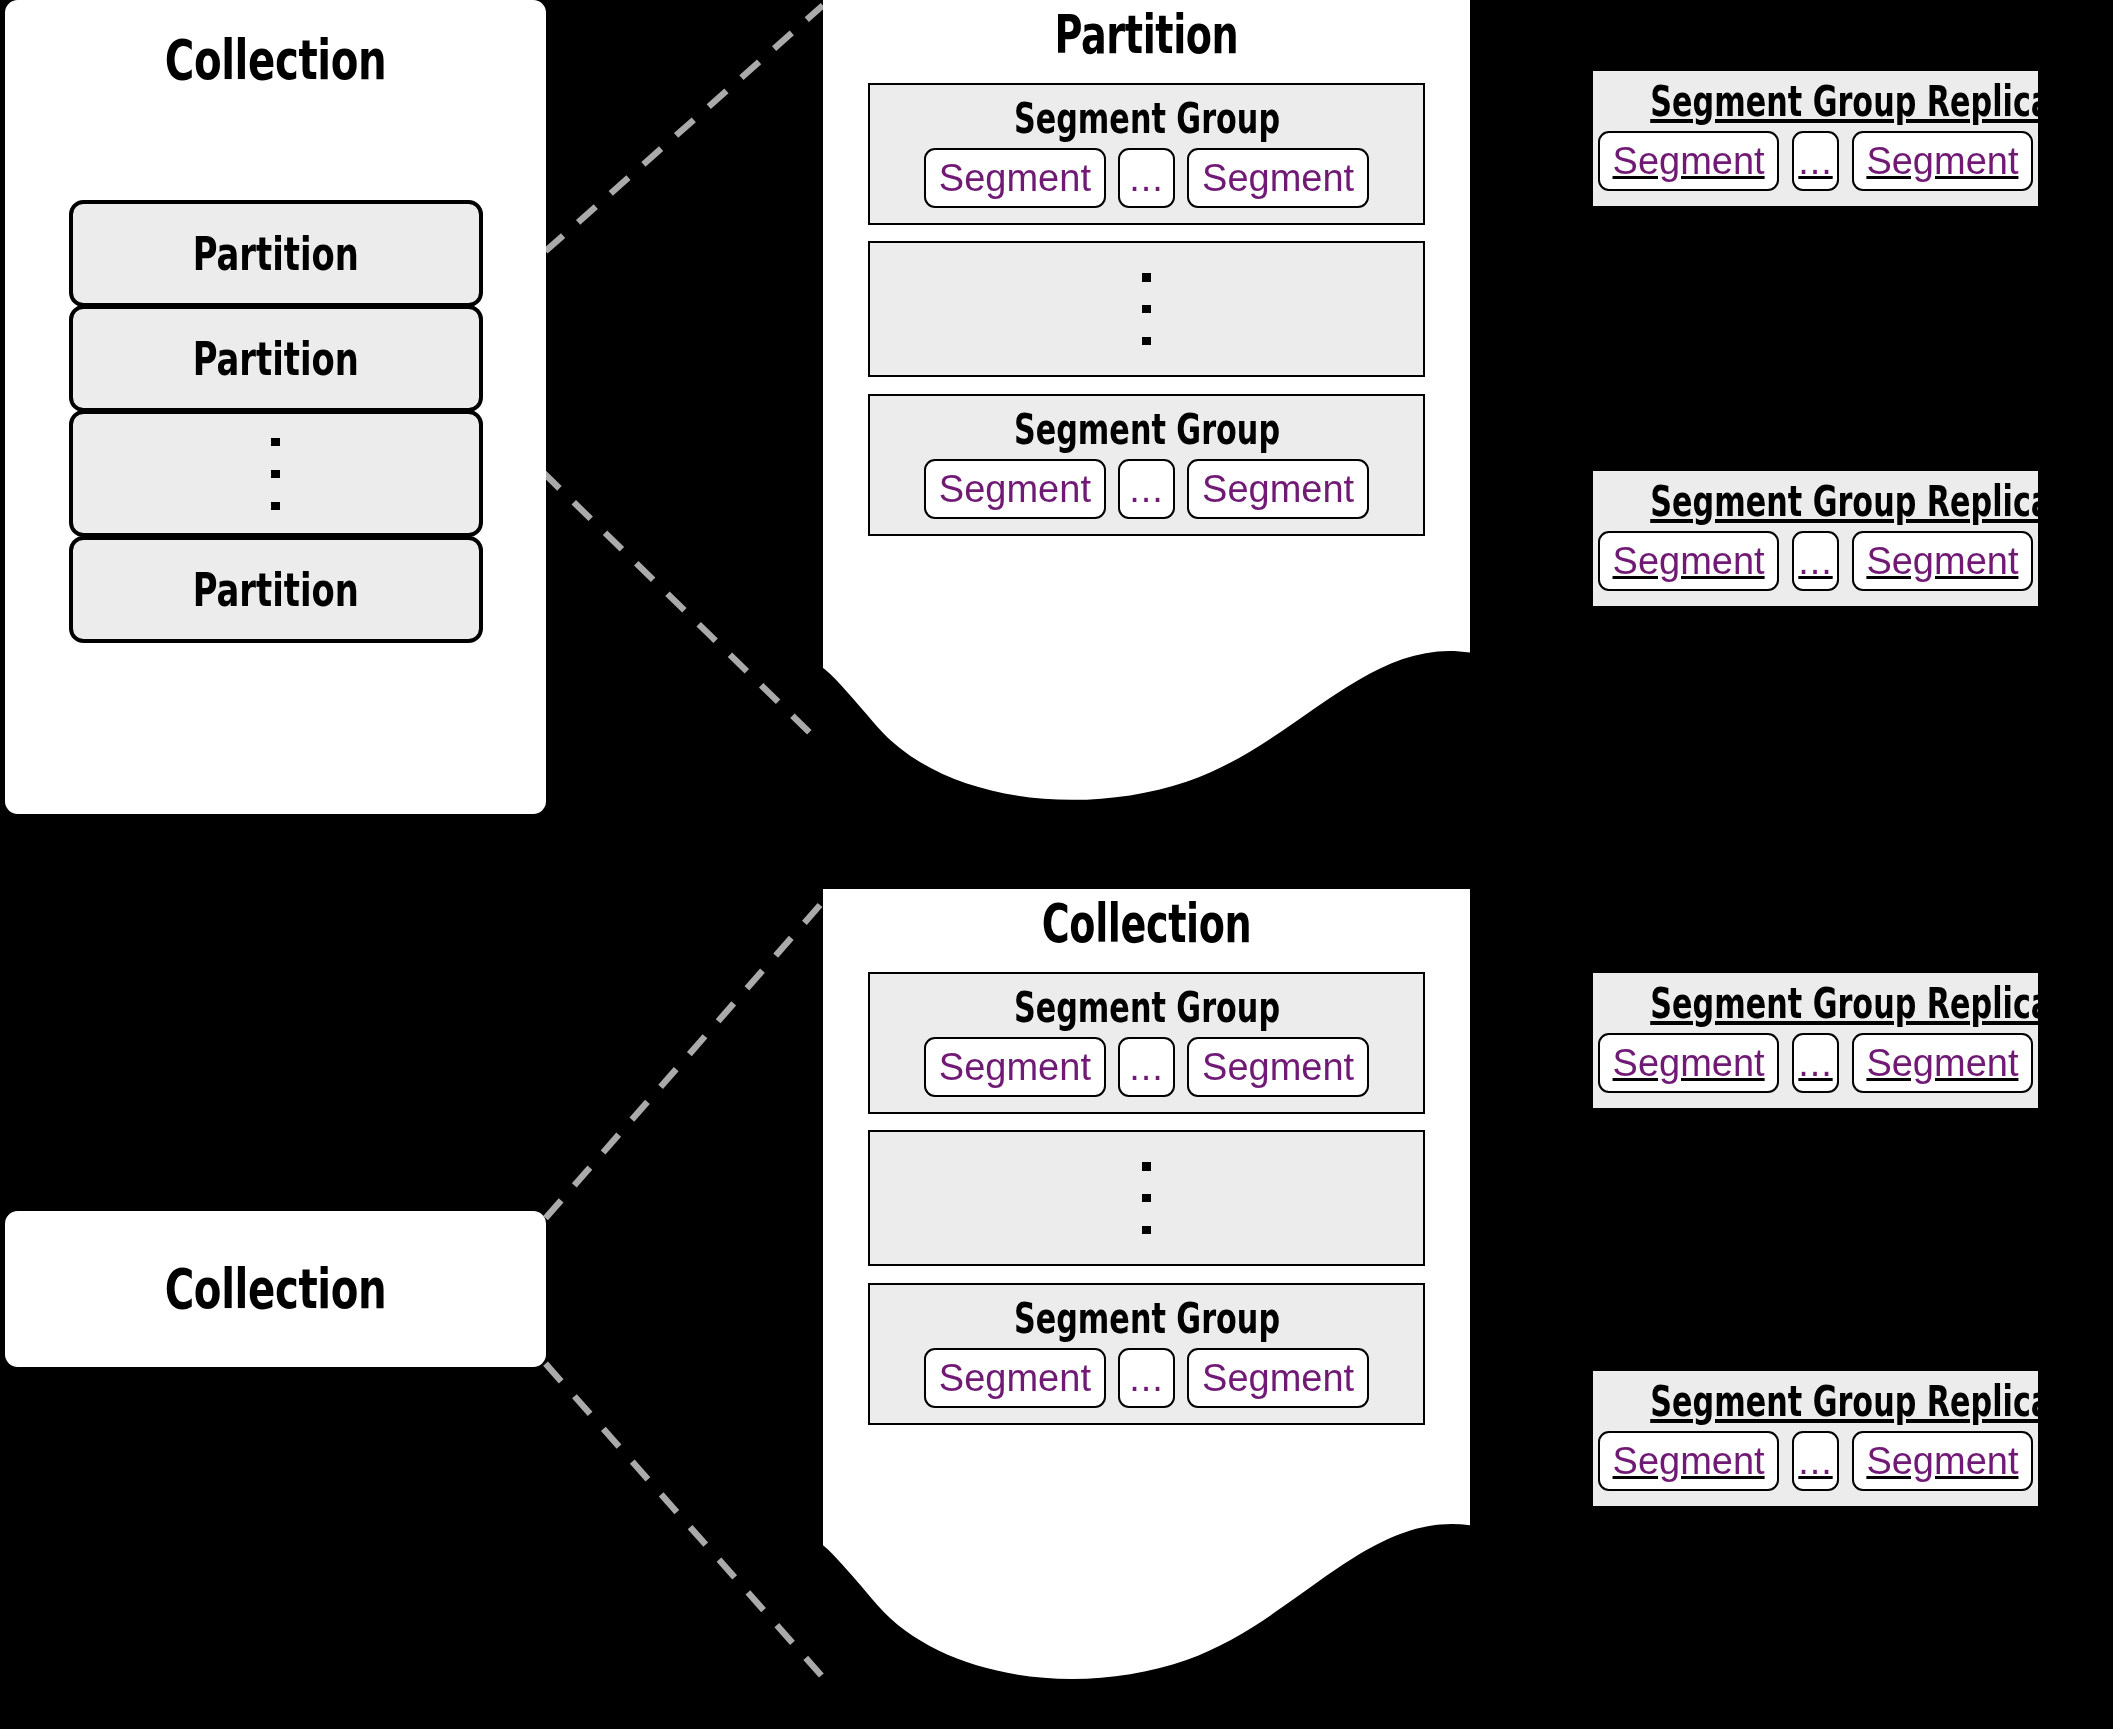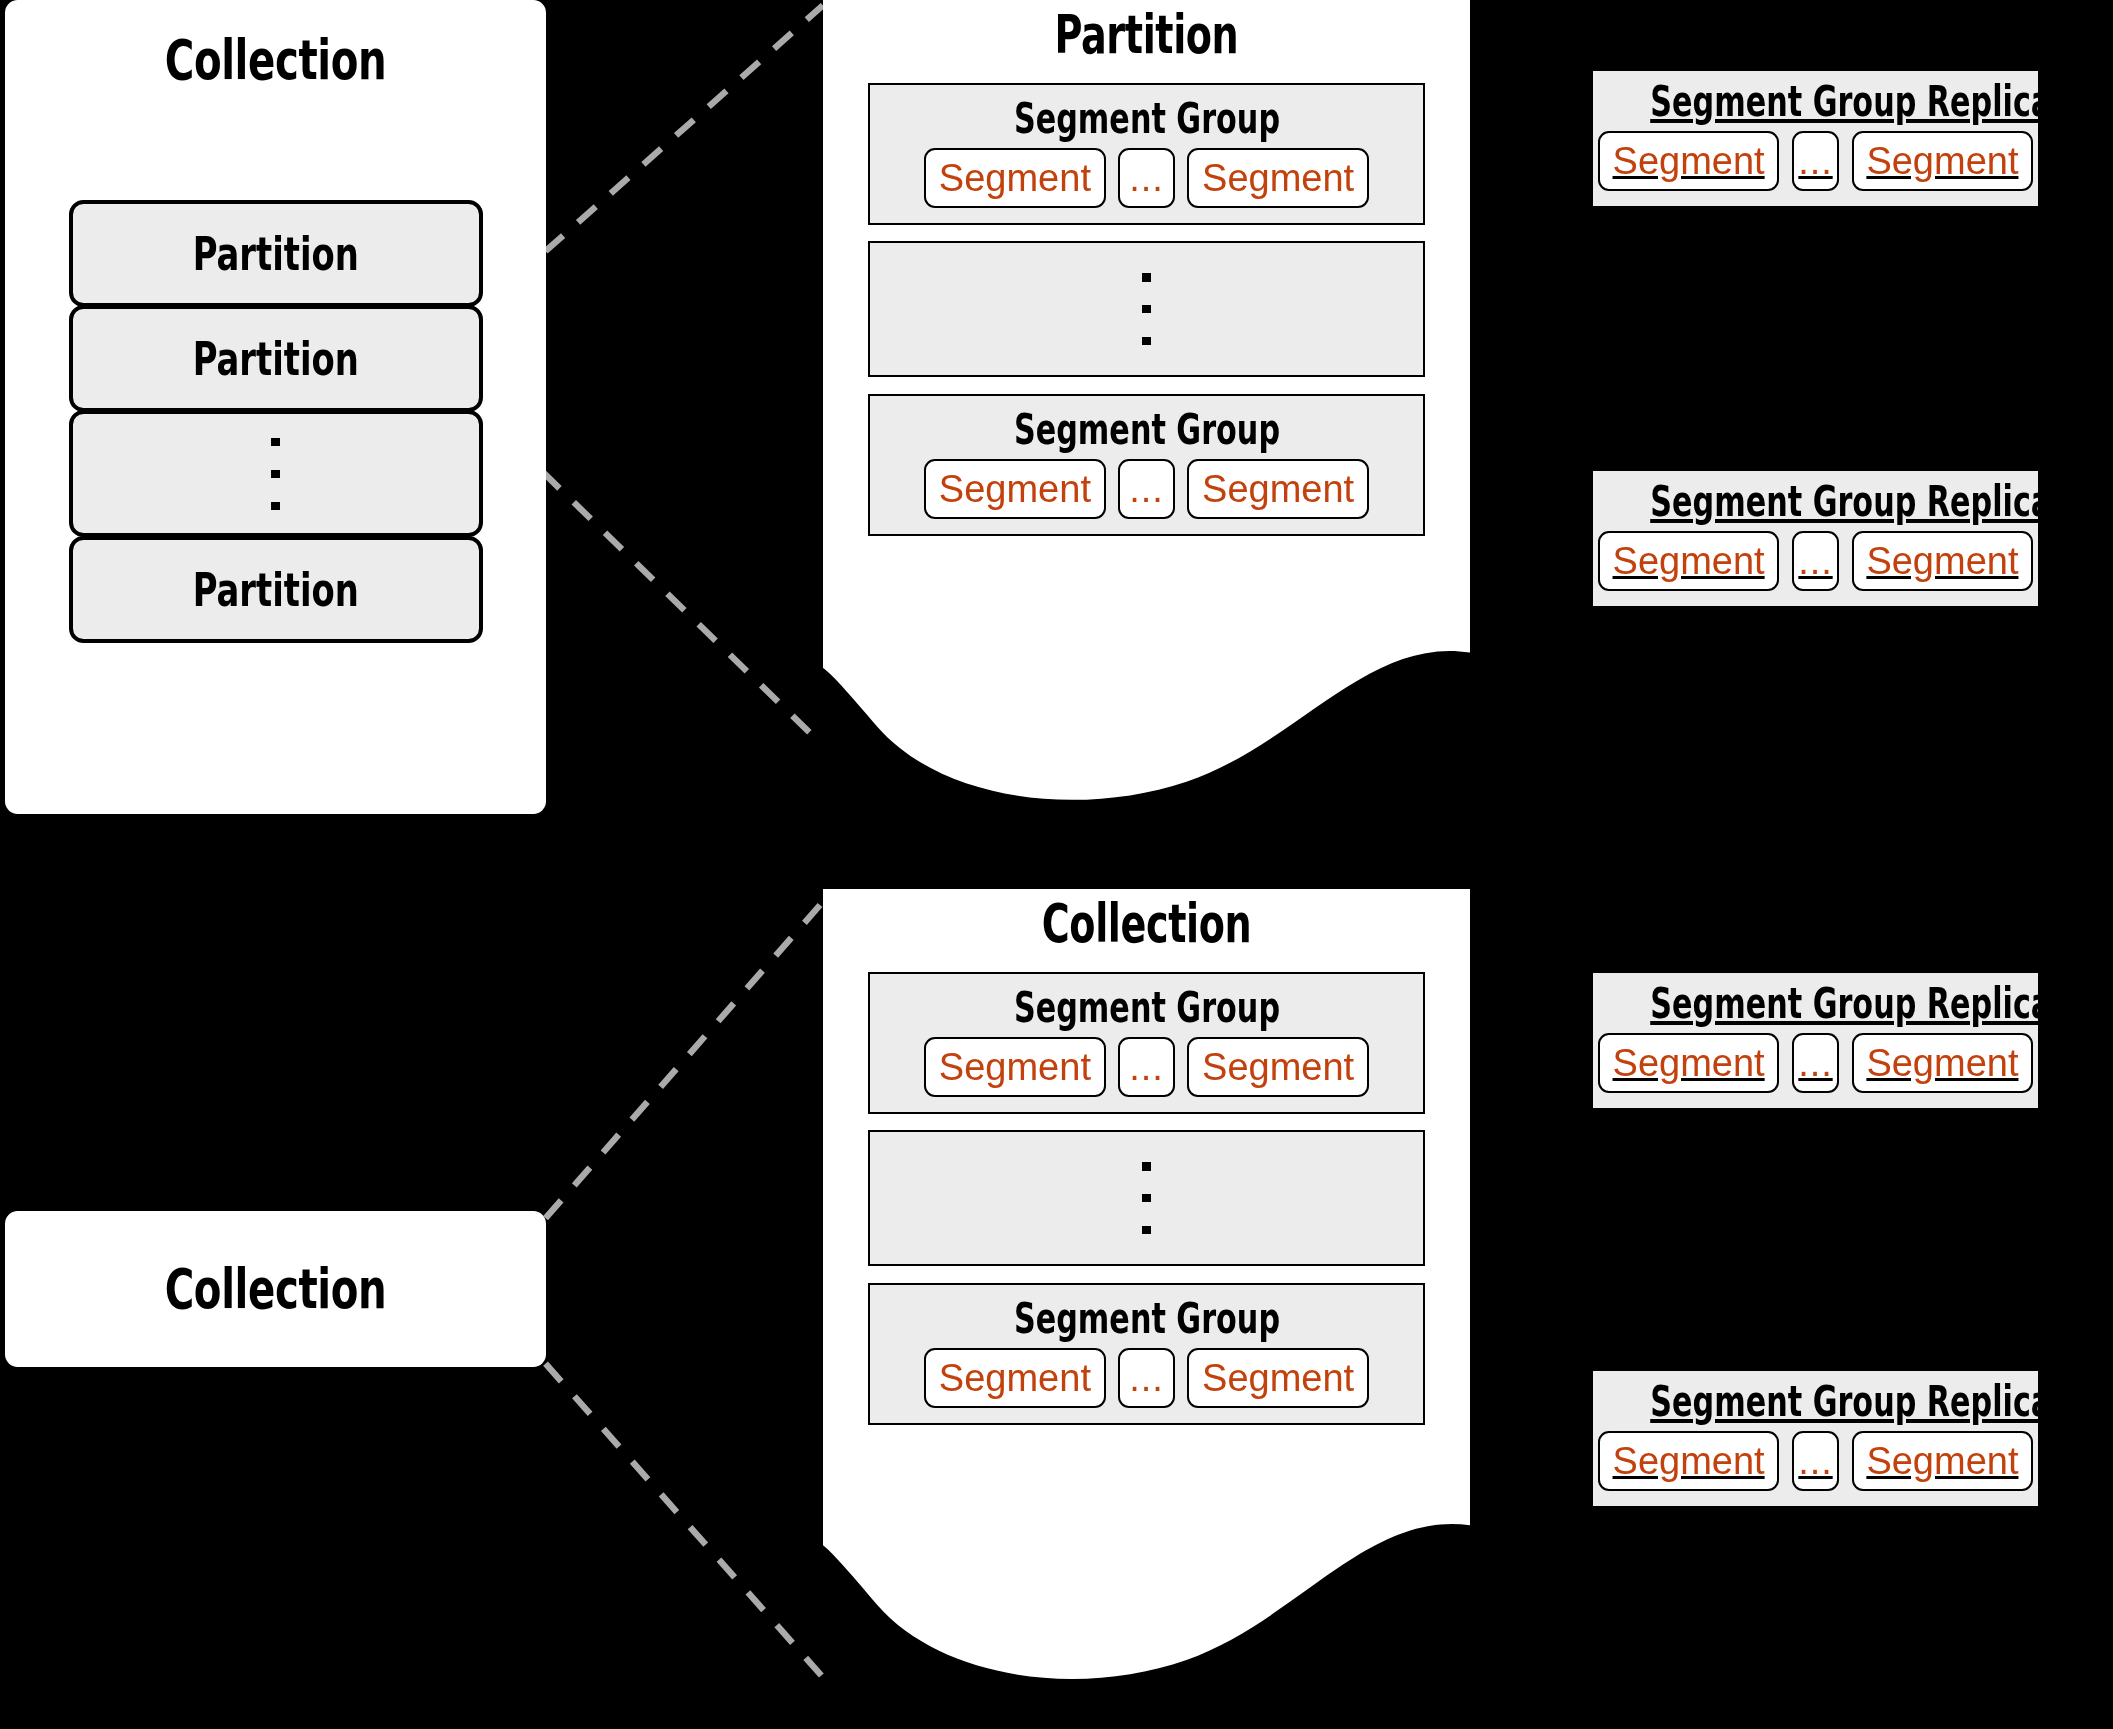--- a/index.html
+++ b/index.html
@@ -114,21 +114,21 @@
     gap: 12.7px;
   }
   .segment-box {
     background: #ffffff;
     border: 2.7px solid #000000;
     border-radius: 11px;
     box-sizing: border-box;
     font-family: "Liberation Sans", sans-serif;
     font-weight: normal;
     font-size: 38px;
-    color: #c2410c;
+    color: #701a75;
     height: 60px;
     display: flex;
     align-items: center;
     justify-content: center;
     padding: 0 12.7px;
     white-space: nowrap;
   }
   .segment-box.ellipsis {
     padding: 0 9px;
     min-width: 47px;

